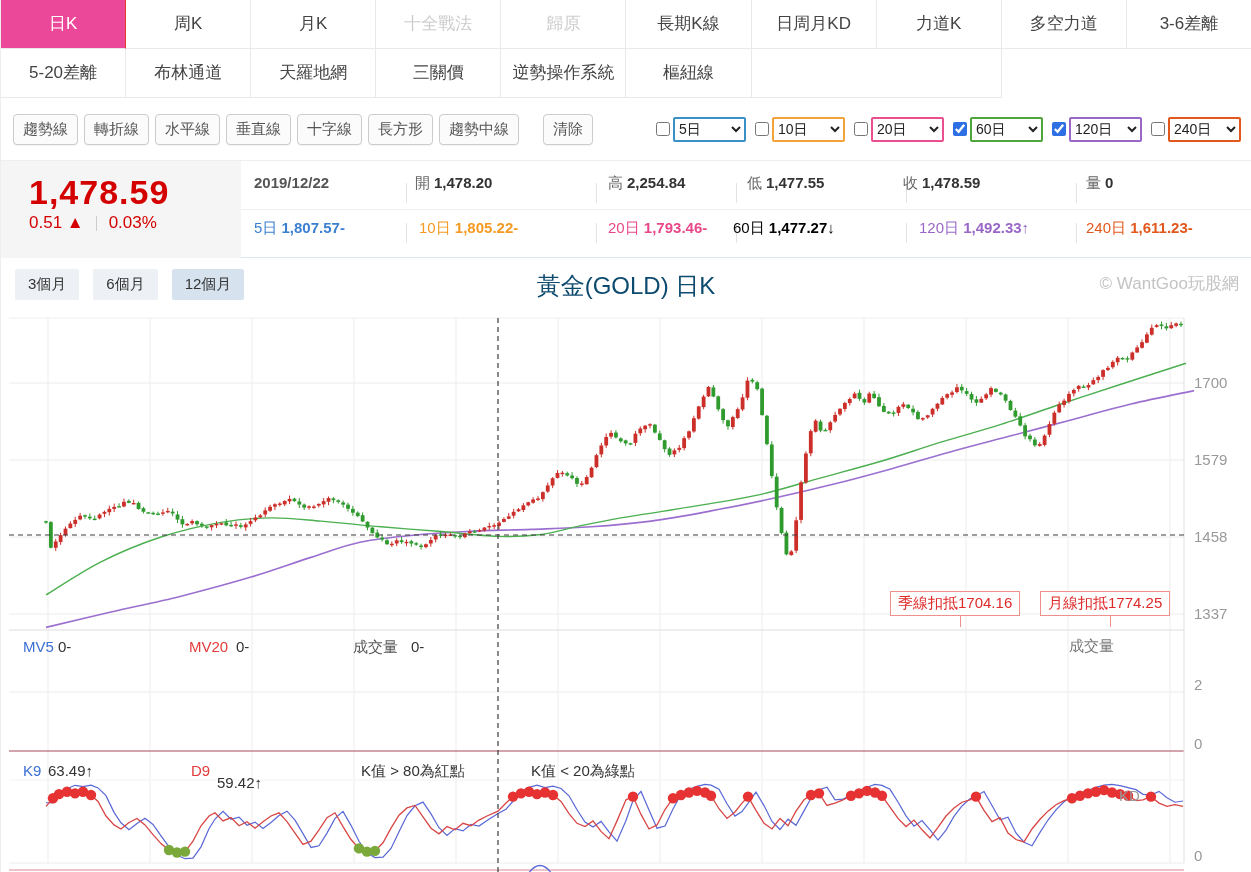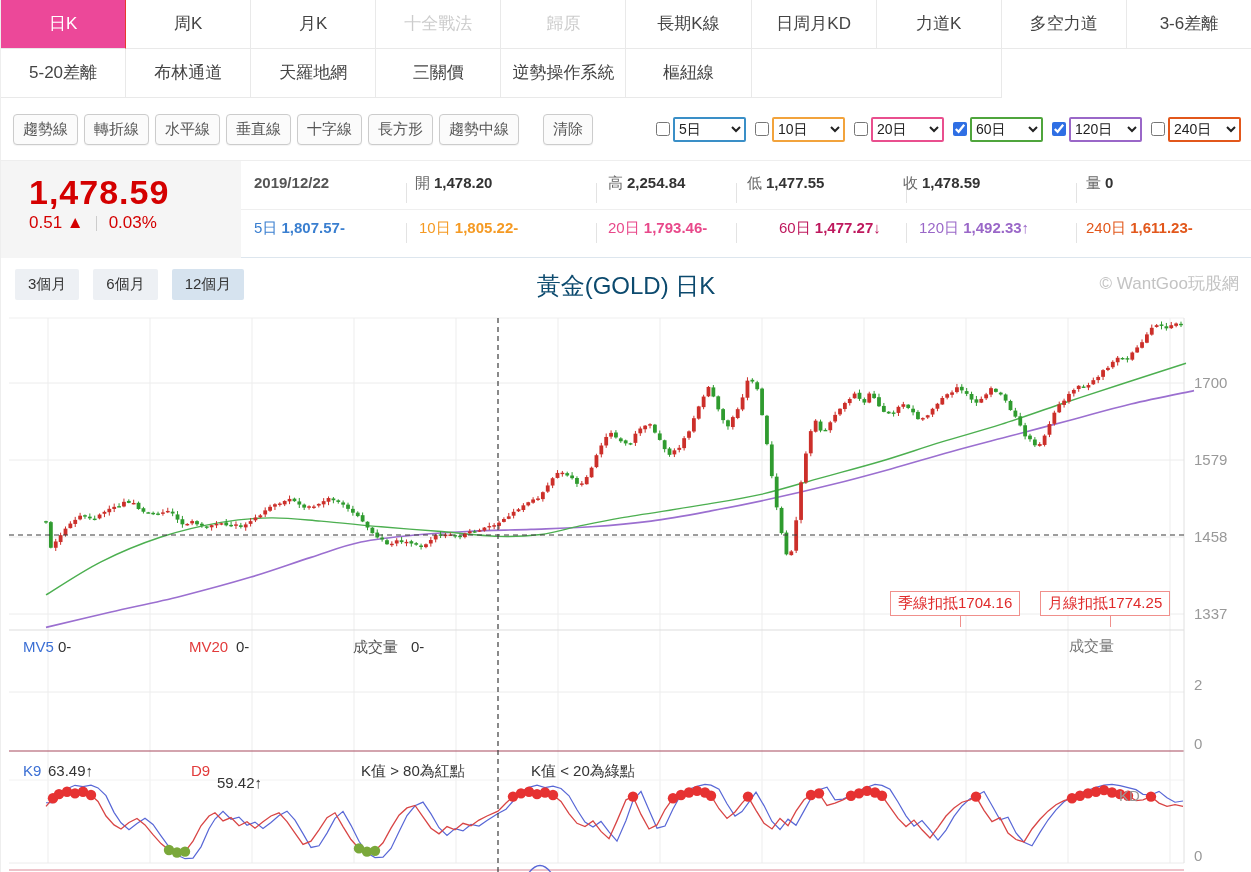--- a/index.html
+++ b/index.html
@@ -145,21 +145,21 @@
       <div class="q-sep" style="left: 1075px; top: 62px;"></div>
       <div class="q-cell" style="left: 253px;"><span class="q-date">2019/12/22</span></div>
       <div class="q-cell" style="left: 398px; margin-left: 16px;"><span class="lbl">開</span><span class="val">1,478.20</span></div>
       <div class="q-cell" style="left: 607px;"><span class="lbl">高</span><span class="val">2,254.84</span></div>
       <div class="q-cell" style="left: 746px;"><span class="lbl">低</span><span class="val">1,477.55</span></div>
       <div class="q-cell" style="left: 902px;"><span class="lbl">收</span><span class="val">1,478.59</span></div>
       <div class="q-cell" style="left: 1085px;"><span class="lbl">量</span><span class="val">0</span></div>
       <div class="q-cell row2" style="left: 253px; color: rgb(58, 127, 208);"><span>5日 </span><span style="font-weight: bold;">1,807.57-</span></div>
       <div class="q-cell row2" style="left: 418px; color: rgb(245, 154, 35);"><span>10日 </span><span style="font-weight: bold;">1,805.22-</span></div>
       <div class="q-cell row2" style="left: 607px; color: rgb(232, 72, 138);"><span>20日 </span><span style="font-weight: bold;">1,793.46-</span></div>
-      <div class="q-cell row2" style="left: 778px; color: #be185d;"><span>60日 </span><span style="font-weight: bold;">1,477.27↓</span></div>
+      <div class="q-cell row2" style="left: 732px; color: #000000;"><span>60日 </span><span style="font-weight: bold;">1,477.27↓</span></div>
       <div class="q-cell row2" style="left: 918px; color: rgb(154, 103, 200);"><span>120日 </span><span style="font-weight: bold;">1,492.33↑</span></div>
       <div class="q-cell row2" style="left: 1085px; color: rgb(226, 87, 27);"><span>240日 </span><span style="font-weight: bold;">1,611.23-</span></div>
     </div>
 
   <div class="chart-header">
     <span id="period-buttons"><button class="period-btn">3個月</button><button class="period-btn">6個月</button><button class="period-btn active">12個月</button></span>
     <div class="chart-title">黃金(GOLD) 日K</div>
     <div class="watermark">© WantGoo玩股網</div>
   </div>
 

